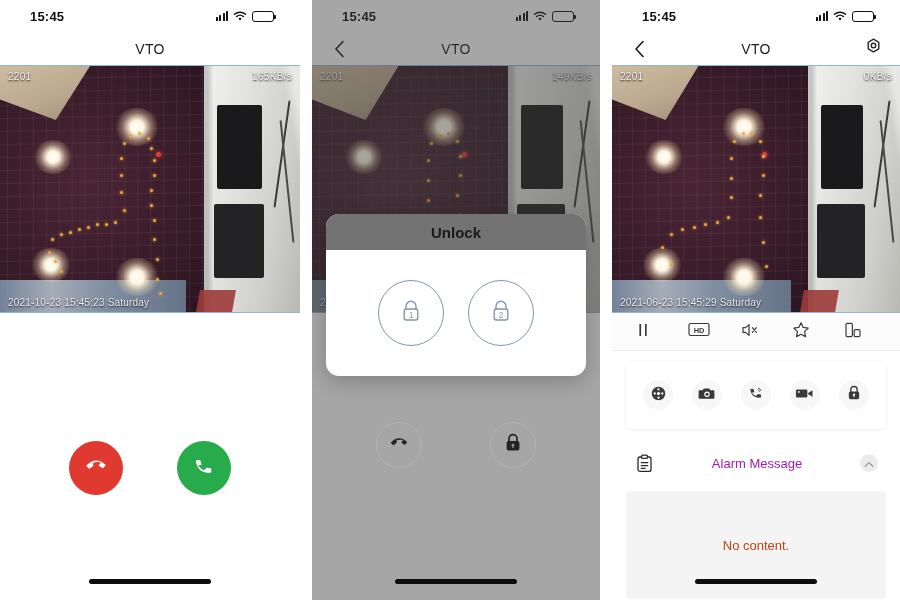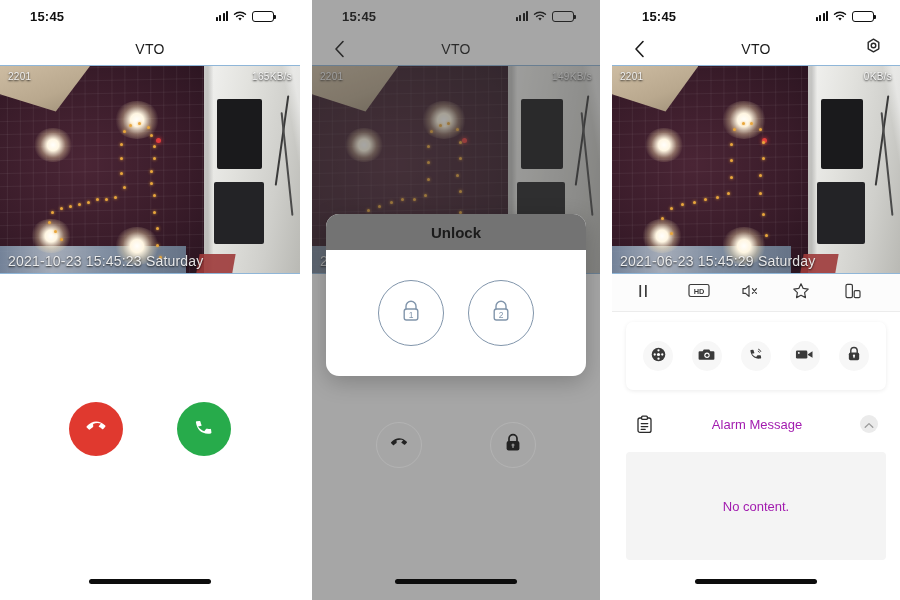--- a/index.html
+++ b/index.html
@@ -37,21 +37,21 @@
   
   .navbar{position:relative;height:33px;display:flex;align-items:center;justify-content:center;}
   .nav-title{font-size:14px;color:#1b1b1b;letter-spacing:.3px;}
   .nav-back{position:absolute;left:16px;top:50%;transform:translateY(-50%);
             width:22px;height:22px;display:flex;align-items:center;justify-content:center;}
   .nav-back svg{display:block;}
   .nav-gear{position:absolute;right:16px;top:50%;transform:translateY(-50%);
             width:22px;height:22px;display:flex;align-items:center;justify-content:center;}
 
   
-  .video{position:relative;width:100%;height:209px;overflow:hidden;
+  .video{position:relative;width:100%;height:248px;overflow:hidden;
          border-top:1.5px solid #8fb6d8;border-bottom:1.5px solid #8fb6d8;
          box-sizing:border-box;background:#2a1822;}
   .vid-canvas{position:absolute;inset:0;}
   
   .wall{position:absolute;left:-2%;top:-6%;width:72%;height:118%;
         background:
           repeating-linear-gradient(to right, rgba(255,255,255,.055) 0 1px, transparent 1px 13px),
           repeating-linear-gradient(to bottom, rgba(255,255,255,.055) 0 1px, transparent 1px 13px),
           radial-gradient(120% 90% at 42% 45%, #4a2535 0%, #3a1c2a 38%, #2a1420 68%, #1c0d16 100%);
         border-radius:0 0 42% 10% / 0 0 24% 8%;
@@ -85,21 +85,21 @@
            background:#e23b3b;box-shadow:0 0 4px #e23b3b;}
   .strip{position:absolute;left:0;bottom:0;width:62%;height:13%;
          background:linear-gradient(90deg,#7f95ad 0%,#b9c6d2 28%,#8fa4b8 55%,#6f8398 100%);
          opacity:.85;}
   .floor-red{position:absolute;left:66%;bottom:0;width:12%;height:9%;
          background:#9d3a3a;opacity:.9;transform:skewX(-10deg);}
   .vid-label{position:absolute;top:5px;left:8px;font-size:10px;color:#f0f0f0;
              text-shadow:0 1px 2px rgba(0,0,0,.85);letter-spacing:.3px;}
   .vid-rate{position:absolute;top:5px;right:8px;font-size:10px;color:#f5f5f5;
              text-shadow:0 1px 2px rgba(0,0,0,.85);letter-spacing:.3px;}
-  .vid-stamp{position:absolute;bottom:4px;left:8px;font-size:14px;color:#f2f2f2;
+  .vid-stamp{position:absolute;bottom:4px;left:8px;font-size:10px;color:#f2f2f2;
              text-shadow:0 1px 2px rgba(0,0,0,.9);letter-spacing:.2px;opacity:.92;}
 
   
   .call-area{position:relative;height:100%;}
   .call-row{position:absolute;left:0;right:0;top:128px;display:flex;justify-content:center;gap:54px;}
   .call-btn{width:54px;height:54px;border-radius:50%;display:flex;align-items:center;
             justify-content:center;}
   .call-decline{background:#e0392f;}
   .call-accept{background:#27ab4b;}
 
@@ -130,21 +130,21 @@
   .circ{width:30px;height:30px;border-radius:50%;background:#f7f7f7;
         display:flex;align-items:center;justify-content:center;}
   .alarm-row{margin-top:14px;height:40px;display:flex;align-items:center;padding:0 22px;
              box-sizing:border-box;position:relative;}
   .alarm-icon{width:20px;height:20px;display:flex;align-items:center;justify-content:center;}
   .alarm-title{flex:1;text-align:center;font-size:13px;color:#a21caf;}
   .chev-circle{width:18px;height:18px;border-radius:50%;background:#ebebeb;
                display:flex;align-items:center;justify-content:center;}
   .content-box{margin:8px 14px 0;height:108px;background:#f4f4f4;border-radius:4px;
                display:flex;align-items:center;justify-content:center;}
-  .no-content{font-size:13px;color:#a21caf;}
+  .no-content{font-size:13px;color:#c2410c;}
 
   
   .home-ind{position:absolute;bottom:16px;left:50%;transform:translateX(-50%);
             width:122px;height:5px;border-radius:3px;background:#0d0d0d;}
   .gutter{position:absolute;top:0;height:600px;background:#ffffff;}
   #gutter-1{left:300px;width:12px;}
   #gutter-2{left:600px;width:12px;}
 </style>
 </head>
 <body>

